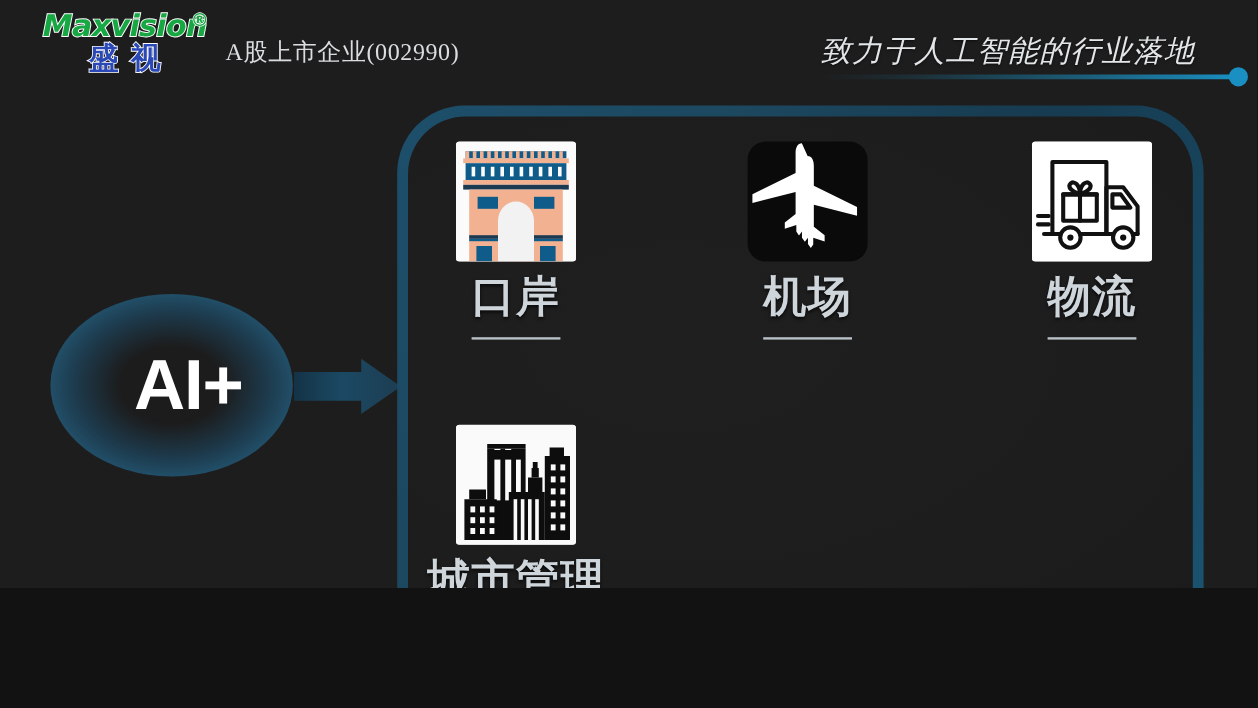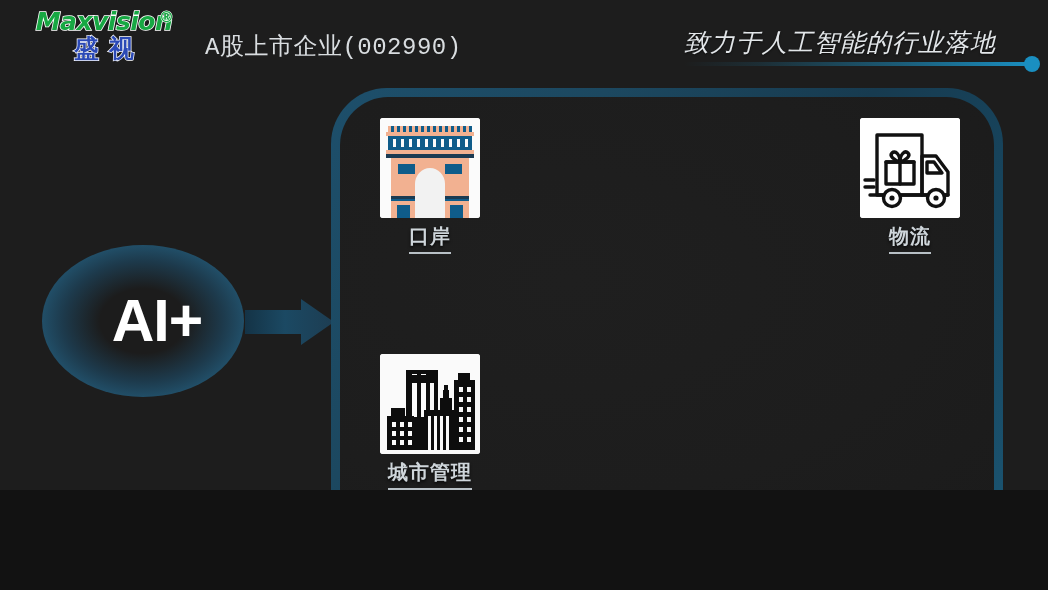--- a/index.html
+++ b/index.html
@@ -68,24 +68,24 @@
     font-weight: bold;
     color: #2b49b6;
     -webkit-text-stroke: 1.4px #ffffff;
     paint-order: stroke fill;
     letter-spacing: 10px;
     text-indent: 10px;
   }
 
   #header-subtitle {
     position: absolute;
-    left: 205px;
+    left: 188px;
     top: 30px;
-    font-family: Liberation Mono, monospace;
-    font-size: 24px;
+    font-family: Liberation Serif, serif;
+    font-size: 20px;
     color: #d9dde0;
     letter-spacing: 0.5px;
     white-space: nowrap;
   }
 
   #header-slogan-wrap {
     position: absolute;
     right: 52px;
     top: 26px;
     text-align: center;
@@ -198,30 +198,30 @@
     border-radius: 3px;
     overflow: hidden;
     position: relative;
     background: #ffffff;
   }
   .icon-tile.dark  { background: #0a0a0a; border-radius: 15px; }
   .icon-tile.blue  { background: #3434c8; border-radius: 3px; }
 
   .cell-label {
     margin-top: 9px;
-    font-family: Liberation Mono, monospace;
-    font-size: 20px;
+    font-family: Liberation Sans, sans-serif;
+    font-size: 36px;
     font-weight: bold;
     color: #cfd6db;
     letter-spacing: 1px;
     line-height: 1.12;
     text-shadow: 0 2px 3px rgba(0,0,0,0.75);
     display: inline-block;
     border-bottom: 2px solid #b8c0c6;
-    padding-bottom: 3px;
+    padding-bottom: 14px;
     white-space: nowrap;
   }
 </style>
 </head>
 <body>
 
 <div id="stage">
 
   <div id="header">
 
@@ -316,20 +316,28 @@
               <rect x="11" y="81" width="24" height="2" fill="#0f5c8a"></rect>
               <rect x="65" y="81" width="24" height="2" fill="#0f5c8a"></rect>
 
               <rect x="17" y="87" width="13" height="13" fill="#0f5c8a"></rect>
               <rect x="70" y="87" width="13" height="13" fill="#0f5c8a"></rect>
             </svg>
           </div>
           <div class="cell-label">口岸</div>
         </div>
 
+        <div class="cell cell-r0 cell-c1">
+          <div class="icon-tile dark">
+            <svg width="100" height="100" viewBox="0 0 100 100" xmlns="http://www.w3.org/2000/svg">
+              <path fill="#ffffff" d="M50 12 c3.4 0 5.2 3.4 5.2 8.2 l0 16.6 l36 17.6 l0 7.4 l-36 -9.2 l0 18.4 l9 7 l0 5.2 l-9.5 -3.1 l0 5.6 l-2 3 l-2.4 -3.4 l0 -5.2 l-2.6 3.4 l-2.4 -3.4 l0 -5.1 l-2.5 3.2 l-2.2 -3.3 l0 -5.4 l-9.6 3.1 l0 -5.2 l9 -7 l0 -18.4 l-36 9.2 l0 -7.4 l36 -17.6 l0 -16.6 c0 -4.8 1.8 -8.2 5.2 -8.2 z"></path>
+            </svg>
+          </div>
+          <div class="cell-label">机场</div>
+        </div>
 
         <div class="cell cell-r0 cell-c2">
           <div class="icon-tile">
             <svg width="100" height="100" viewBox="0 0 100 100" xmlns="http://www.w3.org/2000/svg">
               <rect x="0" y="0" width="100" height="100" fill="#ffffff"></rect>
               <g fill="none" stroke="#111111" stroke-width="3.4" stroke-linejoin="round" stroke-linecap="round">
 
                 <path d="M17 17 L62 17 L62 77 L17 77 Z"></path>
 
                 <path d="M62 38 L76 38 L88 54 L88 77 L62 77 Z"></path>

